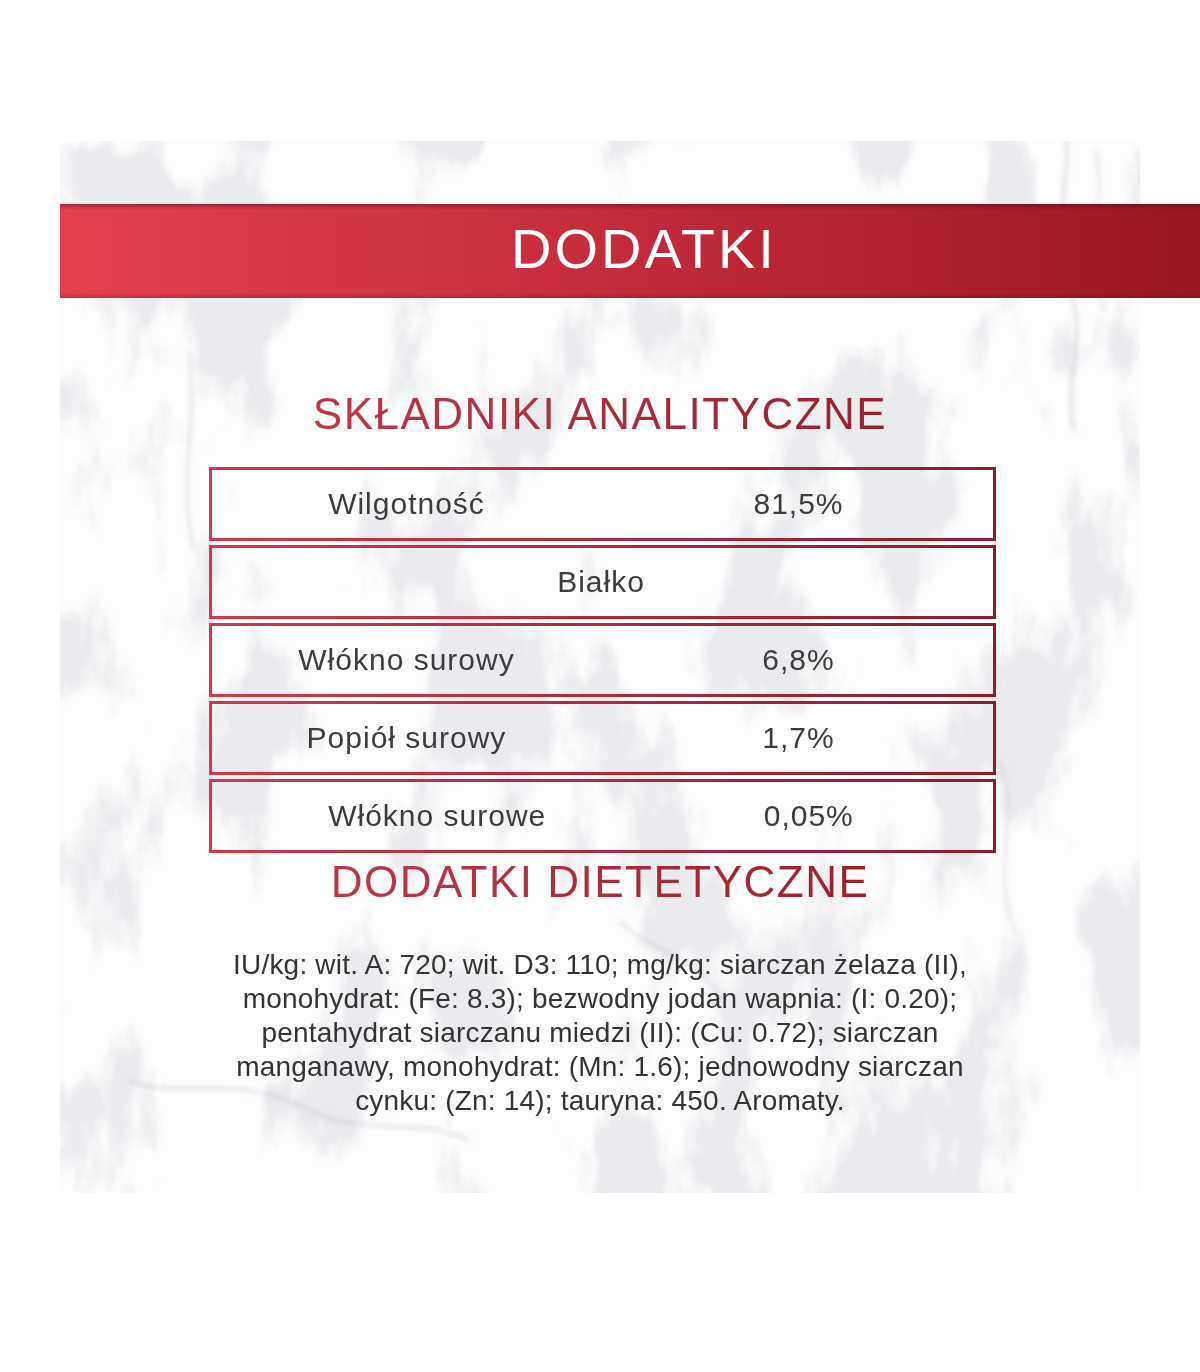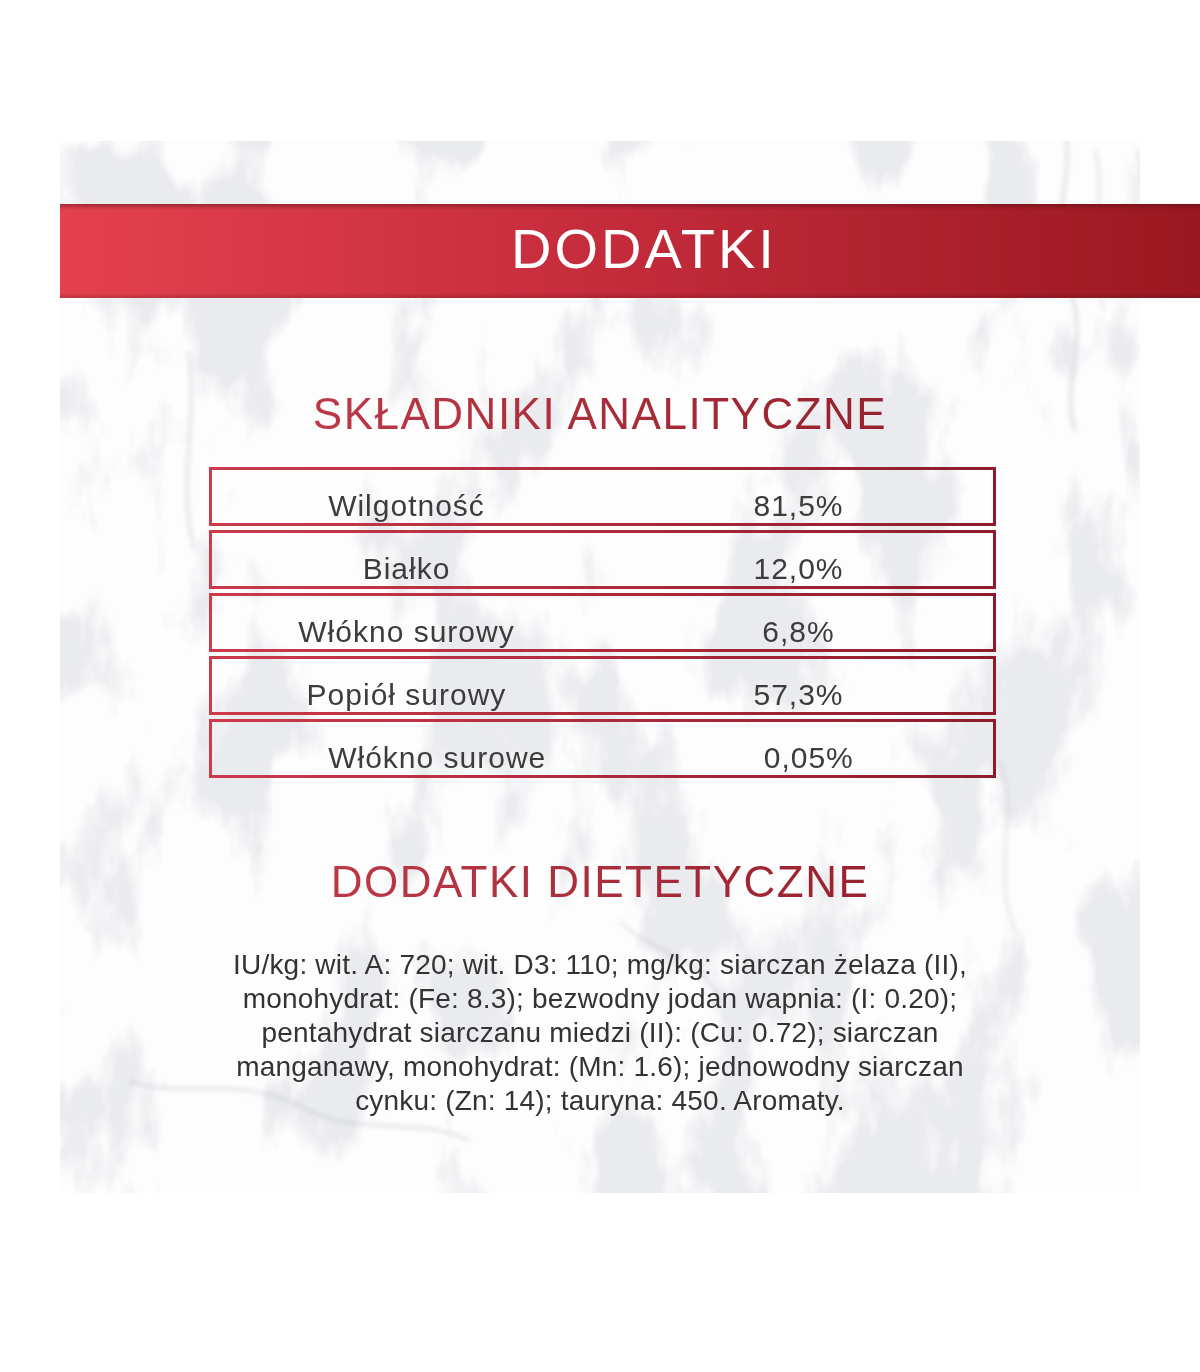--- a/index.html
+++ b/index.html
@@ -56,26 +56,26 @@
   .h-analytical{top:392px;}
   .h-dietary{top:860px;}
   
   .atable{
     position:absolute;
     left:209px;top:467px;
     width:787px;
   }
   .arow{
     box-sizing:border-box;
-    height:59px;
+    height:74px;
     margin-bottom:4px;
     border:3px solid #b32b3c;
     border-image:linear-gradient(90deg,#cc3a4c,#8e1b2b) 1;
     display:flex;
-    align-items:flex-end;
+    align-items:center;
   }
   .arow:last-child{margin-bottom:12px;padding-left:41px;}
   .acell{
     flex:1 1 0;
     display:flex;align-items:center;justify-content:center;
     color:#3c3c3c;
     font-size:30px;
     letter-spacing:1px;
   }
   .adivider{
@@ -133,31 +133,30 @@
 
   <div class="atable">
     <div class="arow">
       <div class="acell">Wilgotność</div>
       <div class="adivider"></div>
       <div class="acell">81,5%</div>
     </div>
     <div class="arow">
       <div class="acell">Białko</div>
       <div class="adivider"></div>
-      <div class="acell">12,0%</div>
     </div>
     <div class="arow">
       <div class="acell">Włókno surowy</div>
       <div class="adivider"></div>
       <div class="acell">6,8%</div>
     </div>
     <div class="arow">
       <div class="acell">Popiół surowy</div>
       <div class="adivider"></div>
-      <div class="acell">57,3%</div>
+      <div class="acell">1,7%</div>
     </div>
     <div class="arow">
       <div class="acell">Włókno surowe</div>
       <div class="adivider"></div>
       <div class="acell">0,05%</div>
     </div>
   </div>
 
   <div class="grad-heading h-dietary">DODATKI DIETETYCZNE</div>
 

